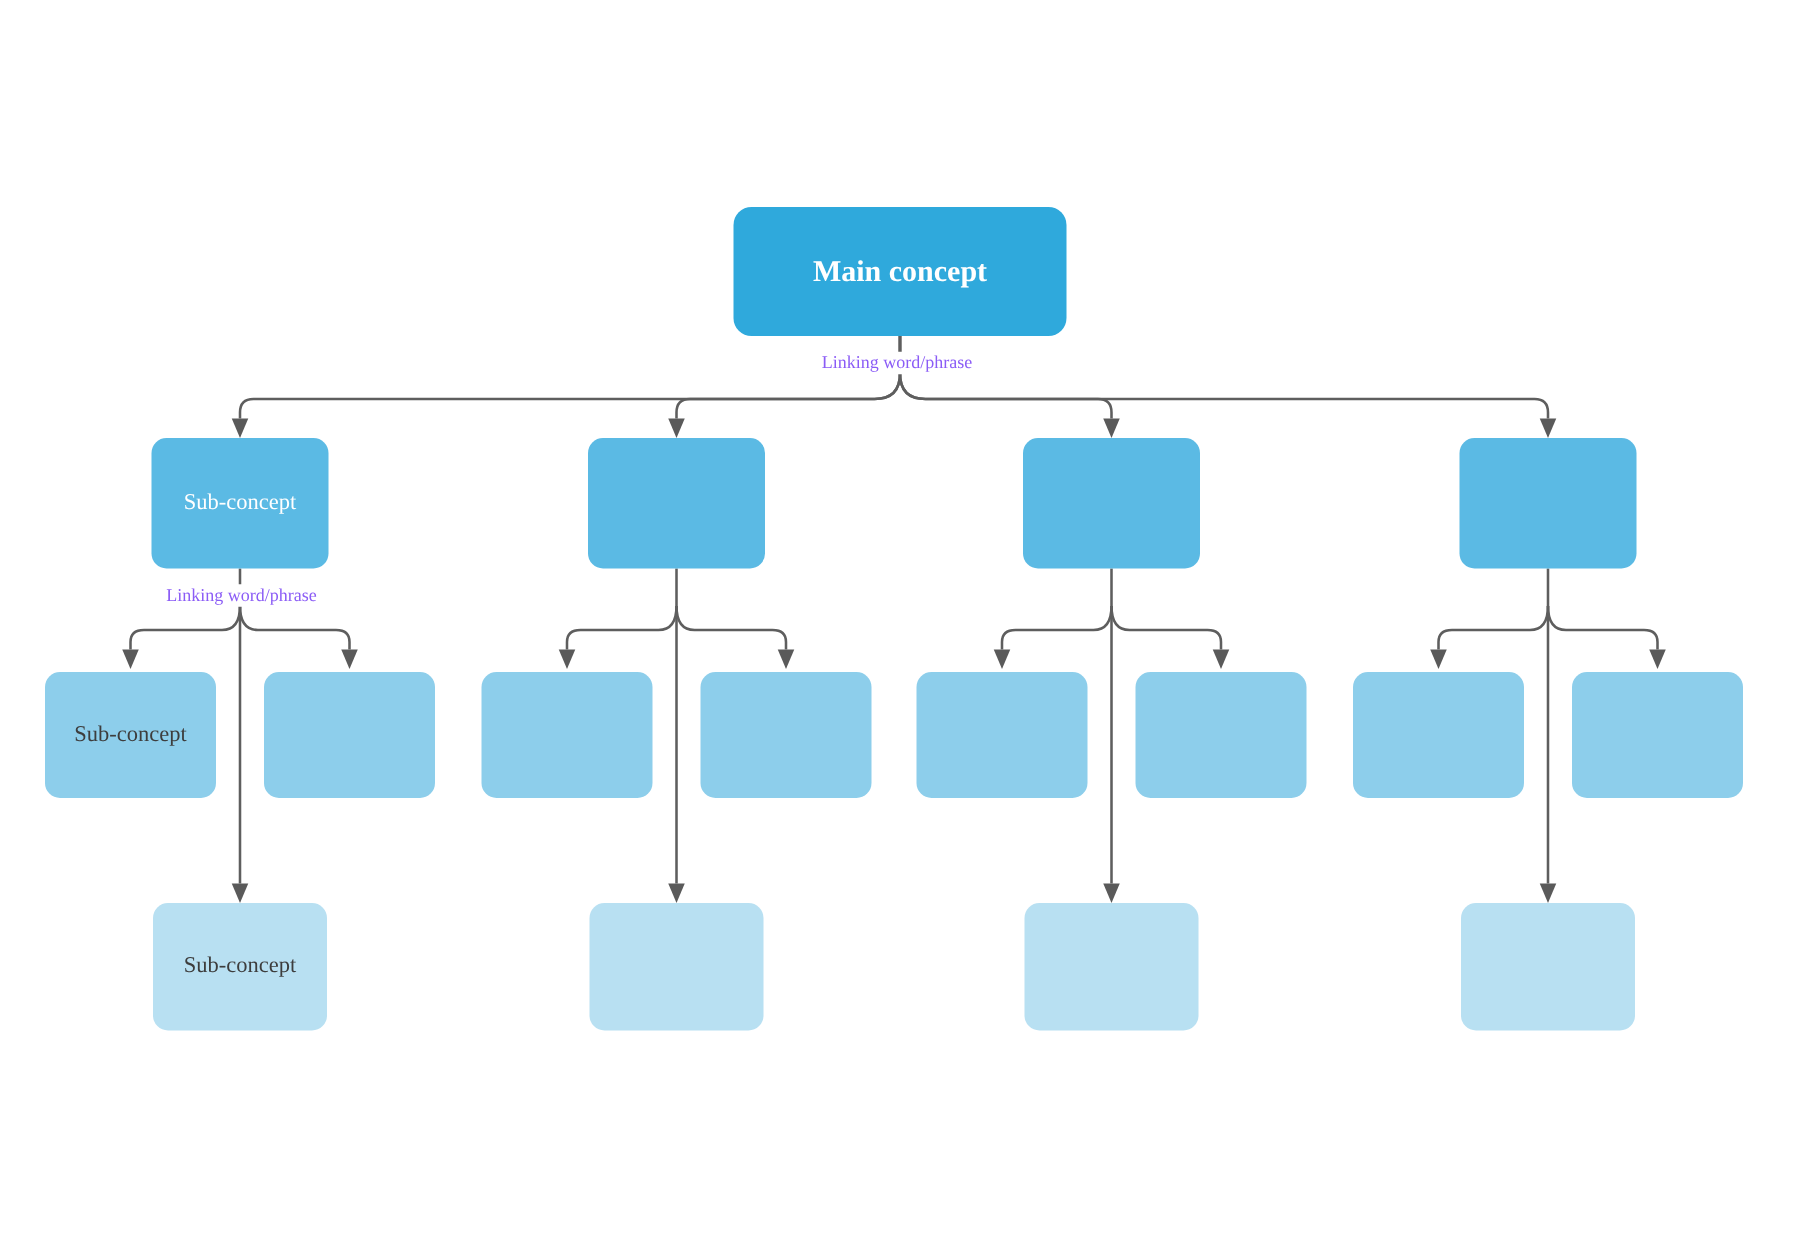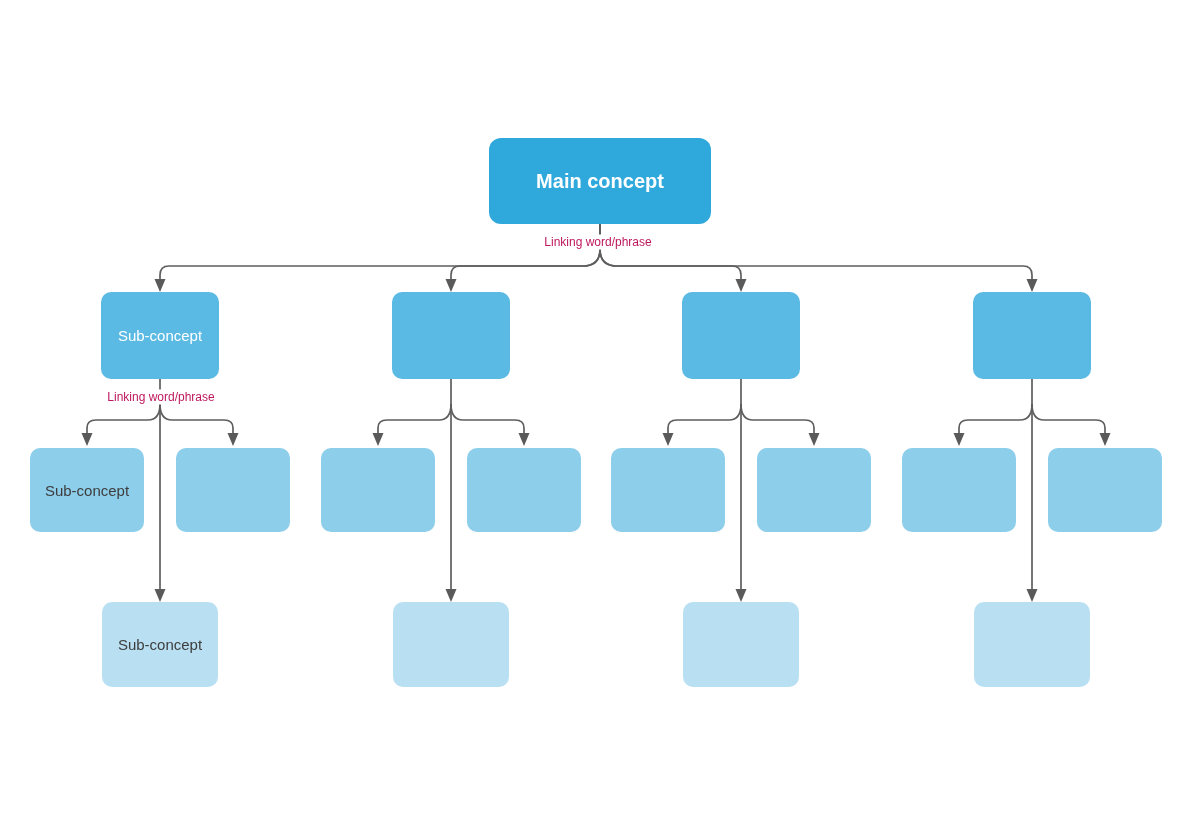--- a/index.html
+++ b/index.html
@@ -1,21 +1,21 @@
 <!DOCTYPE html>
 <html><head>
 <meta charset="utf-8">
 <style>
   html,body{margin:0;padding:0;background:#ffffff;}
   #canvas{
     position:relative;
     width:1200px;height:826px;
     background:#ffffff;
     overflow:hidden;
-    font-family:Liberation Sans, sans-serif;
+    font-family:Liberation Serif, serif;
   }
   #connector-svg{position:absolute;left:0;top:0;z-index:0;}
   .node{
     position:absolute;
     border-radius:10px;
     display:flex;align-items:center;justify-content:center;
     text-align:center;
     z-index:1;
     box-sizing:border-box;
   }
@@ -24,21 +24,21 @@
     font-weight:bold;font-size:20px;
     border-radius:12px;
   }
   .node-l2{background:#5bbae4;color:#ffffff;font-size:15px;}
   .node-l3{background:#8dceeb;color:#3d3d3d;font-size:15px;}
   .node-l4{background:#b8e0f2;color:#3d3d3d;font-size:15px;}
   .link-label{
     position:absolute;
     transform:translate(-50%,-50%);
     background:#ffffff;
-    color:#be185d;
+    color:#8b5cf6;
     font-size:12px;
     line-height:15px;
     padding:0 3px;
     white-space:nowrap;
     z-index:2;
   }
 </style>
 </head>
 <body>
 

